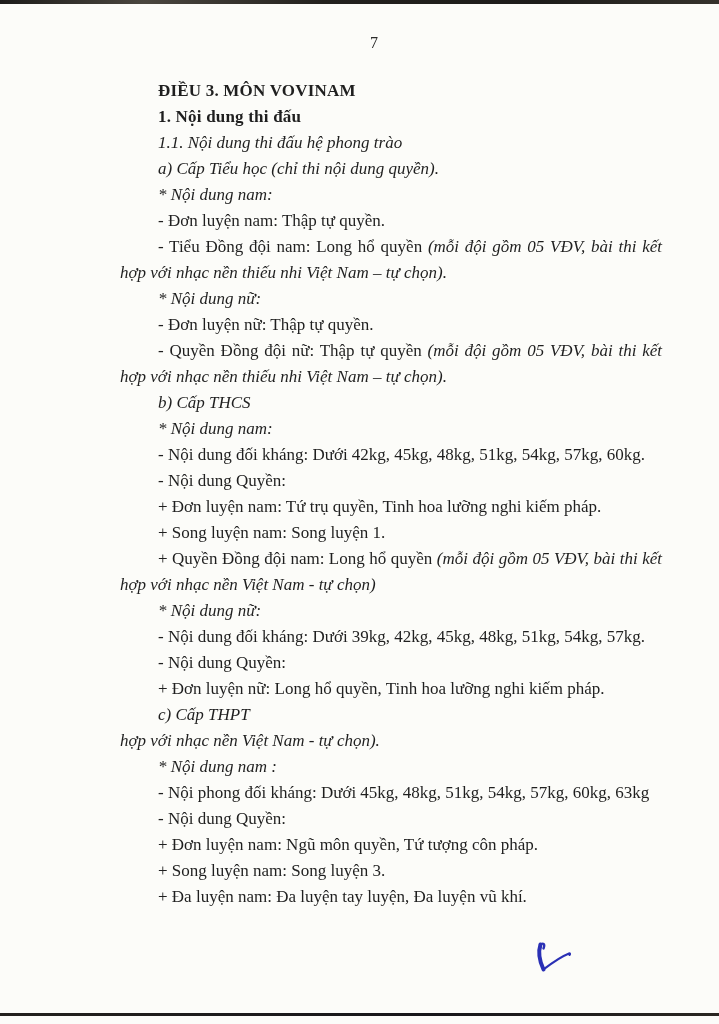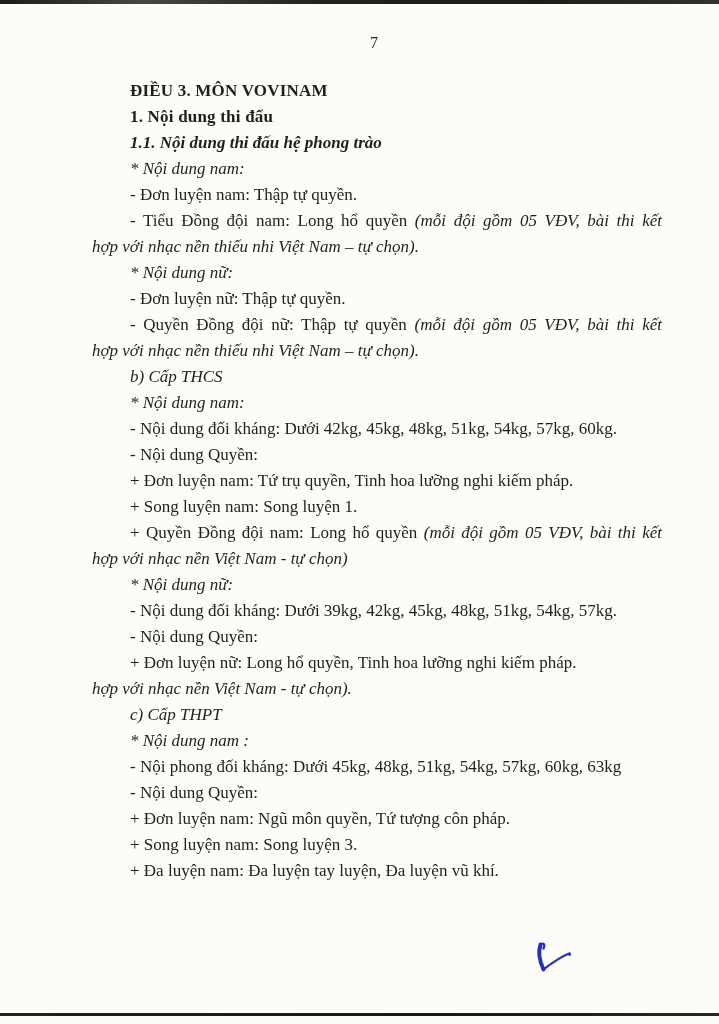--- a/index.html
+++ b/index.html
@@ -10,63 +10,64 @@
     font-family:"Liberation Serif","DejaVu Serif",serif;color:#1f1f1f;
   }
   .scan-edge{position:absolute;left:0;width:100%;}
   .scan-edge.top{top:0;height:4px;background:linear-gradient(90deg,#1d1c1a,#4a463f 20%,#23211e 45%,#1d1c1a 75%,#35322c);}
   .scan-edge.bottom{top:1013px;height:3px;background:linear-gradient(90deg,#23211e,#17161a 60%,#2a2722);}
   .page-number{
     position:absolute;top:34px;left:30px;right:0;text-align:center;
     font-size:16px;letter-spacing:1px;color:#2a2a2a;
   }
   .content{position:absolute;left:92px;top:78px;width:570px;}
-  .line{font-size:17px;line-height:26px;height:26px;white-space:nowrap;}
+  .line{font-size:17px;line-height:26px;height:26px;white-space:nowrap;margin-left:28px;}
   .line.indent{padding-left:38px;}
   .line.fill{white-space:normal;text-align:justify;text-align-last:justify;}
   .s-bold{font-weight:700;letter-spacing:.2px;}
-  .s-bold-italic{font-weight:700;font-style:italic;}
+  .s-bold-italic{font-weight:400;font-style:italic;}
   .s-italic{font-style:italic;}
   .s-normal{font-style:normal;text-align:center;}
   .check{position:absolute;left:531px;top:941px;width:42px;height:40px;}
 </style>
 </head>
 <body>
 
 <div class="page">
   <div class="scan-edge top"></div>
 
   <div class="page-number">7</div>
 
   <div class="content">
       <div class="line indent"><span class="s-bold">ĐIỀU 3. MÔN VOVINAM</span></div>
       <div class="line indent"><span class="s-bold">1. Nội dung thi đấu</span></div>
       <div class="line indent"><span class="s-bold-italic">1.1. Nội dung thi đấu hệ phong trào</span></div>
+      <div class="line indent"><span class="s-italic">a) Cấp Tiểu học (chỉ thi nội dung quyền).</span></div>
       <div class="line indent"><span class="s-italic">* Nội dung nam:</span></div>
       <div class="line indent"><span class="s-normal">- Đơn luyện nam: Thập tự quyền.</span></div>
       <div class="line indent fill"><span class="s-normal">- Tiểu Đồng đội nam: Long hổ quyền </span><span class="s-italic">(mỗi đội gồm 05 VĐV, bài thi kết</span></div>
       <div class="line"><span class="s-italic">hợp với nhạc nền thiếu nhi Việt Nam – tự chọn).</span></div>
       <div class="line indent"><span class="s-italic">* Nội dung nữ:</span></div>
       <div class="line indent"><span class="s-normal">- Đơn luyện nữ: Thập tự quyền.</span></div>
       <div class="line indent fill"><span class="s-normal">- Quyền Đồng đội nữ: Thập tự quyền </span><span class="s-italic">(mỗi đội gồm 05 VĐV, bài thi kết</span></div>
       <div class="line"><span class="s-italic">hợp với nhạc nền thiếu nhi Việt Nam – tự chọn).</span></div>
       <div class="line indent"><span class="s-italic">b) Cấp THCS</span></div>
       <div class="line indent"><span class="s-italic">* Nội dung nam:</span></div>
       <div class="line indent"><span class="s-normal">- Nội dung đối kháng: Dưới 42kg, 45kg, 48kg, 51kg, 54kg, 57kg, 60kg.</span></div>
       <div class="line indent"><span class="s-normal">- Nội dung Quyền:</span></div>
       <div class="line indent"><span class="s-normal">+ Đơn luyện nam: Tứ trụ quyền, Tinh hoa lưỡng nghi kiếm pháp.</span></div>
       <div class="line indent"><span class="s-normal">+ Song luyện nam: Song luyện 1.</span></div>
       <div class="line indent fill"><span class="s-normal">+ Quyền Đồng đội nam: Long hổ quyền </span><span class="s-italic">(mỗi đội gồm 05 VĐV, bài thi kết</span></div>
       <div class="line"><span class="s-italic">hợp với nhạc nền Việt Nam - tự chọn)</span></div>
       <div class="line indent"><span class="s-italic">* Nội dung nữ:</span></div>
       <div class="line indent"><span class="s-normal">- Nội dung đối kháng: Dưới 39kg, 42kg, 45kg, 48kg, 51kg, 54kg, 57kg.</span></div>
       <div class="line indent"><span class="s-normal">- Nội dung Quyền:</span></div>
       <div class="line indent"><span class="s-normal">+ Đơn luyện nữ: Long hổ quyền, Tinh hoa lưỡng nghi kiếm pháp.</span></div>
+      <div class="line indent"><span class="s-italic">c) Cấp THPT</span></div>
       <div class="line"><span class="s-italic">hợp với nhạc nền Việt Nam - tự chọn).</span></div>
-      <div class="line indent"><span class="s-italic">c) Cấp THPT</span></div>
       <div class="line indent"><span class="s-italic">* Nội dung nam :</span></div>
       <div class="line indent"><span class="s-normal">- Nội phong đối kháng: Dưới 45kg, 48kg, 51kg, 54kg, 57kg, 60kg, 63kg</span></div>
       <div class="line indent"><span class="s-normal">- Nội dung Quyền:</span></div>
       <div class="line indent"><span class="s-normal">+ Đơn luyện nam: Ngũ môn quyền, Tứ tượng côn pháp.</span></div>
       <div class="line indent"><span class="s-normal">+ Song luyện nam: Song luyện 3.</span></div>
       <div class="line indent"><span class="s-normal">+ Đa luyện nam: Đa luyện tay luyện, Đa luyện vũ khí.</span></div>
     </div>
 
   <svg class="check" viewBox="0 0 42 40" fill="none">
     <path d="M9 4 C 12 1.5, 14.5 2.5, 12.5 7.5" stroke-width="2.4" stroke-linecap="round" stroke="#2a30b5"></path>

